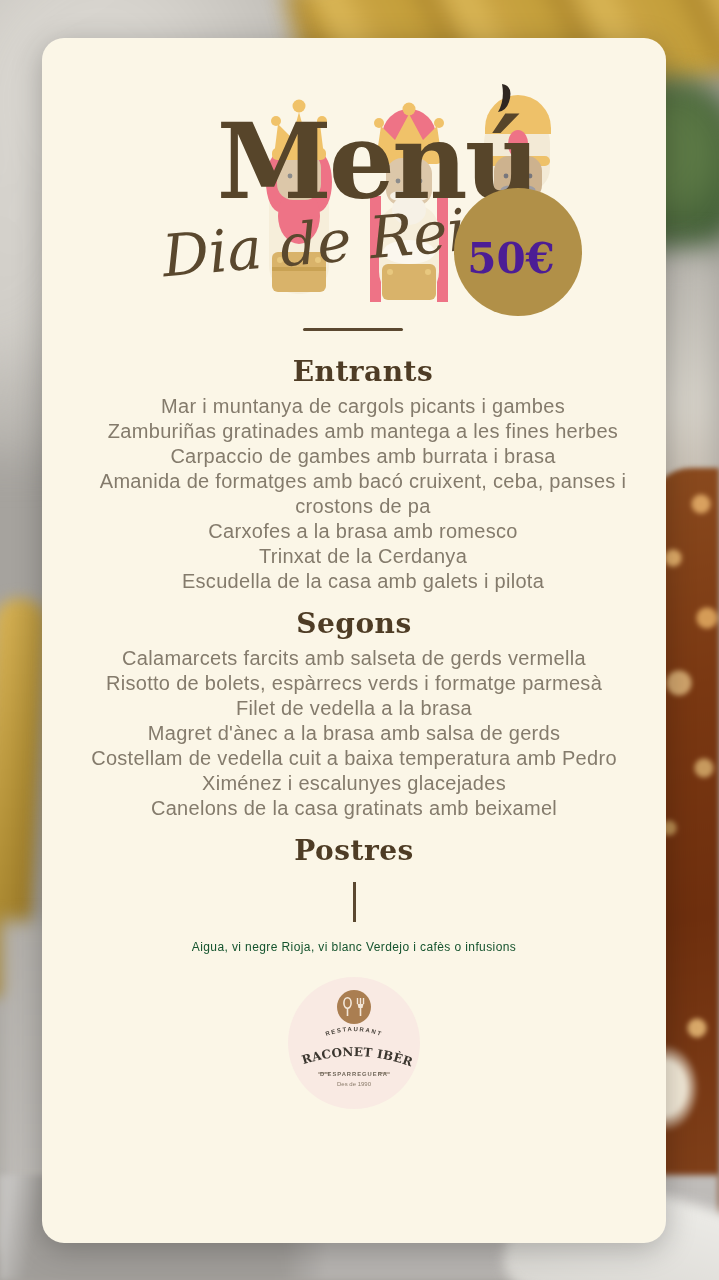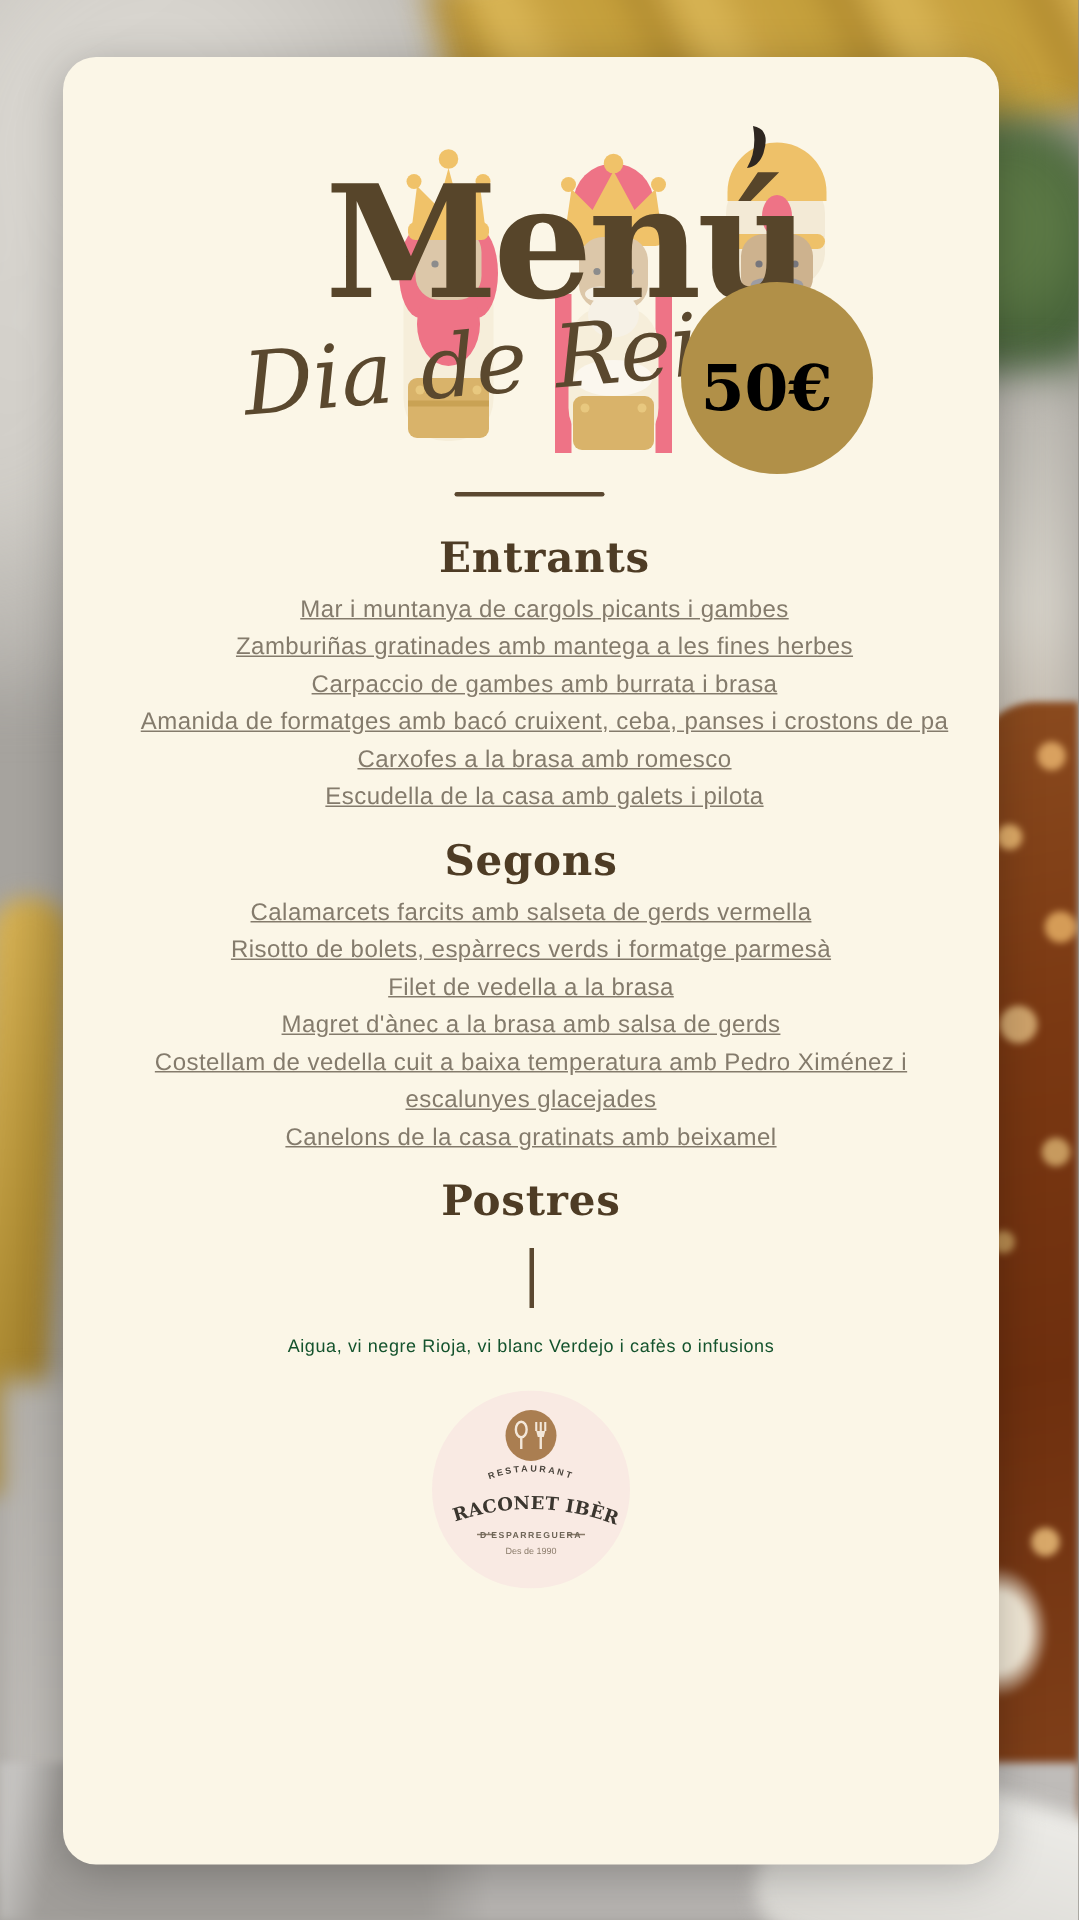--- a/index.html
+++ b/index.html
@@ -56,31 +56,31 @@
 
   .title{position:absolute;left:150px;top:72px;width:370px;text-align:center;
     font-family:"DejaVu Serif",serif;font-weight:700;font-size:104px;line-height:1;
     color:#57452a;letter-spacing:-3px;}
   .subtitle{position:absolute;left:92px;top:170px;width:390px;text-align:center;
     font-family:"DejaVu Serif",serif;font-style:italic;font-size:58px;line-height:1.2;
     color:#5a482e;transform:rotate(-5deg);}
   .price-circle{position:absolute;left:412px;top:150px;width:128px;height:128px;
     border-radius:50%;background:#b19048;display:flex;align-items:center;justify-content:center;}
   .price-circle span{font-family:"DejaVu Serif",serif;font-weight:700;font-size:42px;
-    color:#000000;transform:translate(-7px,6px);}
+    color:#4c1d95;transform:translate(-7px,6px);}
   .hr-divider{position:absolute;left:261px;top:290px;width:100px;height:3px;
     background:#5b4830;border-radius:2px;}
 
   .menu-body{position:absolute;left:0;right:0;top:318px;text-align:center;}
   .section{margin-top:14px;}
   .section:first-child{margin-top:0;margin-left:18px;}
   .section-heading{font-family:"DejaVu Serif",serif;font-weight:700;font-size:28px;
     line-height:32px;color:#4e3c25;letter-spacing:.5px;margin-bottom:6px;}
   .items{max-width:560px;margin:0 auto;}
-  .menu-item{font-size:16px;line-height:25px;color:#847b6c;letter-spacing:.3px;text-decoration:underline;}
+  .menu-item{font-size:20px;line-height:25px;color:#847b6c;letter-spacing:.3px;}
 
   .v-divider{width:3px;height:40px;background:#5b4830;margin:15px auto 0;}
   .drinks{margin-top:12px;font-size:12px;line-height:26px;color:#14532d;letter-spacing:.4px;}
 
   .logo-badge{width:132px;height:132px;margin:17px auto 0;position:relative;}
 </style>
 </head>
 <body>
 
 <div class="stage">
@@ -164,20 +164,21 @@
 
     <div class="menu-body">
       <div class="section">
         <div class="section-heading">Entrants</div>
         <div class="items">
             <div class="menu-item">Mar i muntanya de cargols picants i gambes</div>
             <div class="menu-item">Zamburiñas gratinades amb mantega a les fines herbes</div>
             <div class="menu-item">Carpaccio de gambes amb burrata i brasa</div>
             <div class="menu-item">Amanida de formatges amb bacó cruixent, ceba, panses i crostons de pa</div>
             <div class="menu-item">Carxofes a la brasa amb romesco</div>
+            <div class="menu-item">Trinxat de la Cerdanya</div>
             <div class="menu-item">Escudella de la casa amb galets i pilota</div>
           </div>
       </div>
       <div class="section">
         <div class="section-heading">Segons</div>
         <div class="items">
             <div class="menu-item">Calamarcets farcits amb salseta de gerds vermella</div>
             <div class="menu-item">Risotto de bolets, espàrrecs verds i formatge parmesà</div>
             <div class="menu-item">Filet de vedella a la brasa</div>
             <div class="menu-item">Magret d'ànec a la brasa amb salsa de gerds</div>

